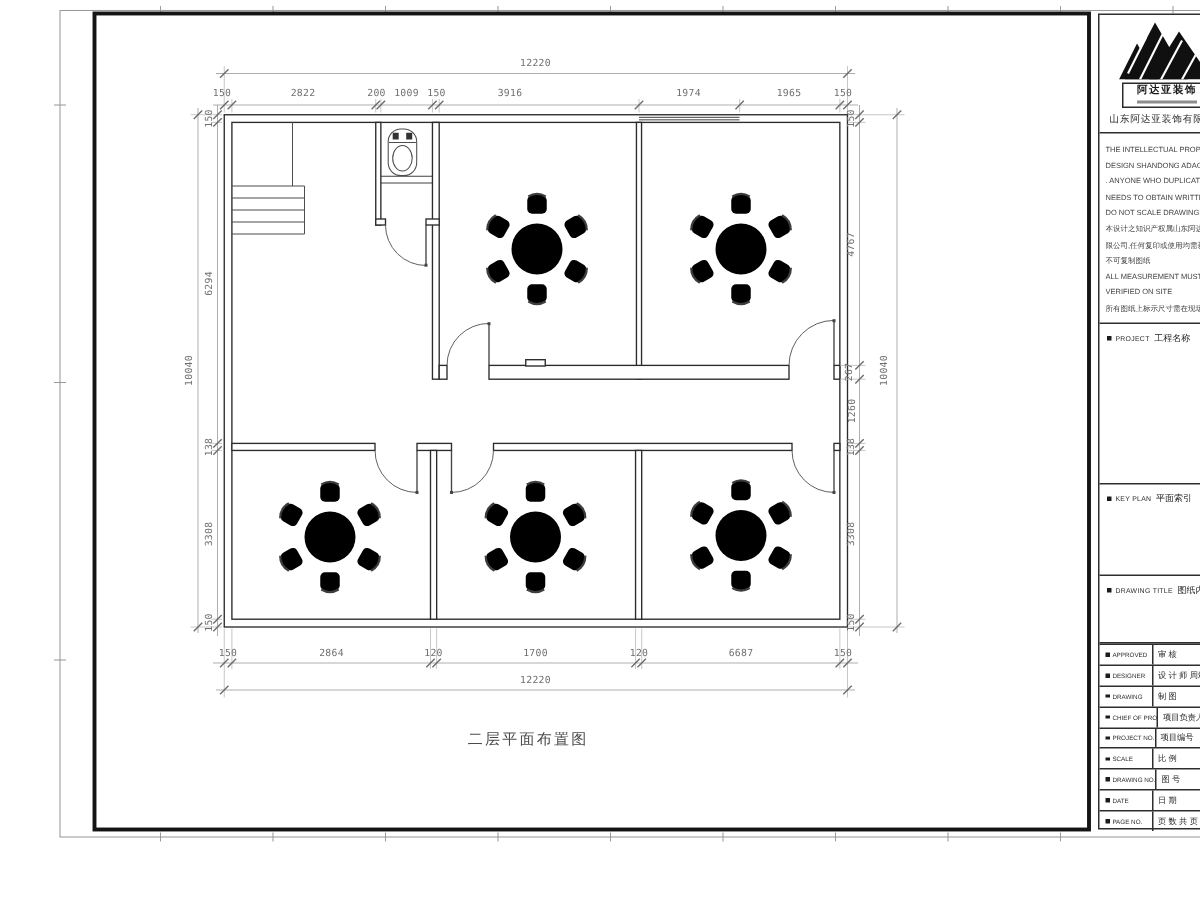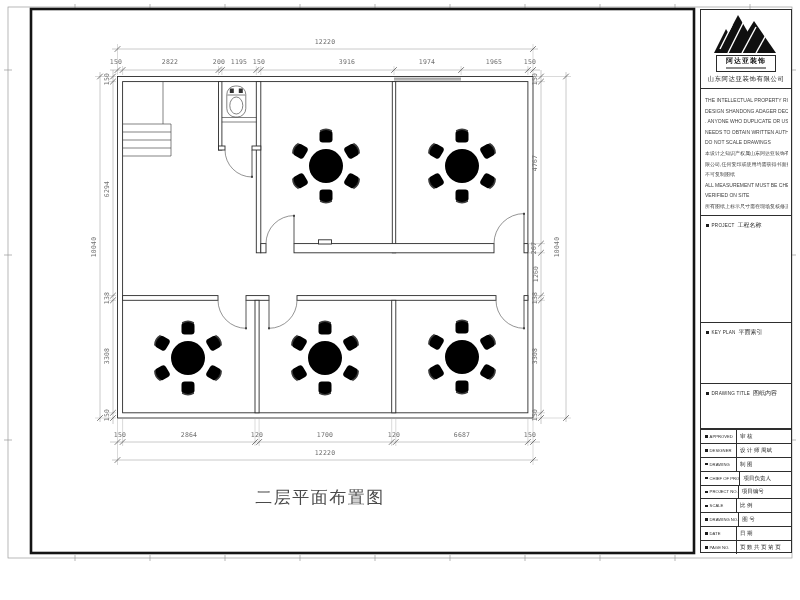--- a/index.html
+++ b/index.html
@@ -1,18 +1,18 @@
 <!DOCTYPE html>
 <html><head>
 <meta charset="utf-8">
 <style>
   html,body{margin:0;padding:0;}
   body{width:800px;height:600px;background:#ffffff;position:relative;overflow:hidden;
        font-family:"Liberation Sans",sans-serif;}
-  .sheet{position:absolute;inset:0;}
+  .sheet{position:absolute;inset:0;margin-left:32px;}
   svg{position:absolute;left:0;top:0;}
 
   
   .thin{fill:none;stroke:#9a9a9a;stroke-width:0.7;}
   .thick{fill:none;stroke:#141414;stroke-width:2.6;}
   .wall rect{fill:#ffffff;stroke:#2b2b2b;stroke-width:0.9;}
   .wall line{stroke:#2b2b2b;stroke-width:0.6;}
   .furn line{stroke:#4d4d4d;stroke-width:0.7;}
   .furn rect,.furn circle,.furn ellipse,.furn path{fill:none;stroke:#4d4d4d;stroke-width:0.7;}
   .furn .fill{fill:#333;stroke:none;}
@@ -23,21 +23,21 @@
   .dim line{stroke:#9d9d9d;stroke-width:0.55;}
   .tick line{stroke:#6a6a6a;stroke-width:0.9;}
   .ext line{stroke:#b4b4b4;stroke-width:0.5;}
 
   
   .hdim,.vdim{position:absolute;font-family:"DejaVu Sans Mono",monospace;font-size:6.5px;
     color:#6f6f6f;white-space:nowrap;transform:translate(-50%,-50%);letter-spacing:.2px;}
   .vdim{transform:translate(-50%,-50%) rotate(-90deg);}
 
   .plan-title{position:absolute;left:320px;top:486px;transform:translateX(-50%);
-    font-size:17px;letter-spacing:1.5px;color:#4a4a4a;white-space:nowrap;}
+    font-size:10px;letter-spacing:1.5px;color:#4a4a4a;white-space:nowrap;}
 
   
   .tb{position:absolute;left:700px;top:9px;width:92px;height:544px;
       border:1px solid #2e2e2e;box-sizing:border-box;background:#fff;}
   .tb-sec{position:absolute;left:0;width:100%;box-sizing:border-box;border-bottom:1px solid #2e2e2e;}
   .tb-logo{top:0;height:79px;text-align:center;}
   .logo-box{width:58px;margin:2px auto 0;border:1px solid #2a2a2a;padding:1px 0 2px;}
   .logo-cn{font-size:7px;font-weight:bold;color:#1a1a1a;letter-spacing:1px;line-height:8px;}
   .logo-substrip{width:40px;height:2.5px;background:#8d8d8d;margin:1.5px auto 0;}
   .company{margin-top:3px;font-size:6.5px;color:#2c2c2c;letter-spacing:.5px;}
@@ -282,23 +282,23 @@
     <line x1="563.2" y1="79.3" x2="568.8" y2="73.7"></line>
         <line x1="563.2" y1="420.8" x2="568.8" y2="415.2"></line>
   </g>
 </svg>
 
 <div>
   <span class="hdim" style="left:325px;top:42px">12220</span>
   <span class="hdim" style="left:116px;top:62px">150</span>
   <span class="hdim" style="left:170px;top:62px">2822</span>
   <span class="hdim" style="left:219px;top:62px">200</span>
-  <span class="hdim" style="left:239px;top:62px">1195</span>
+  <span class="hdim" style="left:239px;top:62px">1009</span>
   <span class="hdim" style="left:259px;top:62px">150</span>
-  <span class="hdim" style="left:347px;top:62px">3916</span>
+  <span class="hdim" style="left:308px;top:62px">3916</span>
   <span class="hdim" style="left:427px;top:62px">1974</span>
   <span class="hdim" style="left:494px;top:62px">1965</span>
   <span class="hdim" style="left:530px;top:62px">150</span>
   <span class="hdim" style="left:120px;top:435px">150</span>
   <span class="hdim" style="left:189px;top:435px">2864</span>
   <span class="hdim" style="left:257px;top:435px">120</span>
   <span class="hdim" style="left:325px;top:435px">1700</span>
   <span class="hdim" style="left:394px;top:435px">120</span>
   <span class="hdim" style="left:462px;top:435px">6687</span>
   <span class="hdim" style="left:530px;top:435px">150</span>

